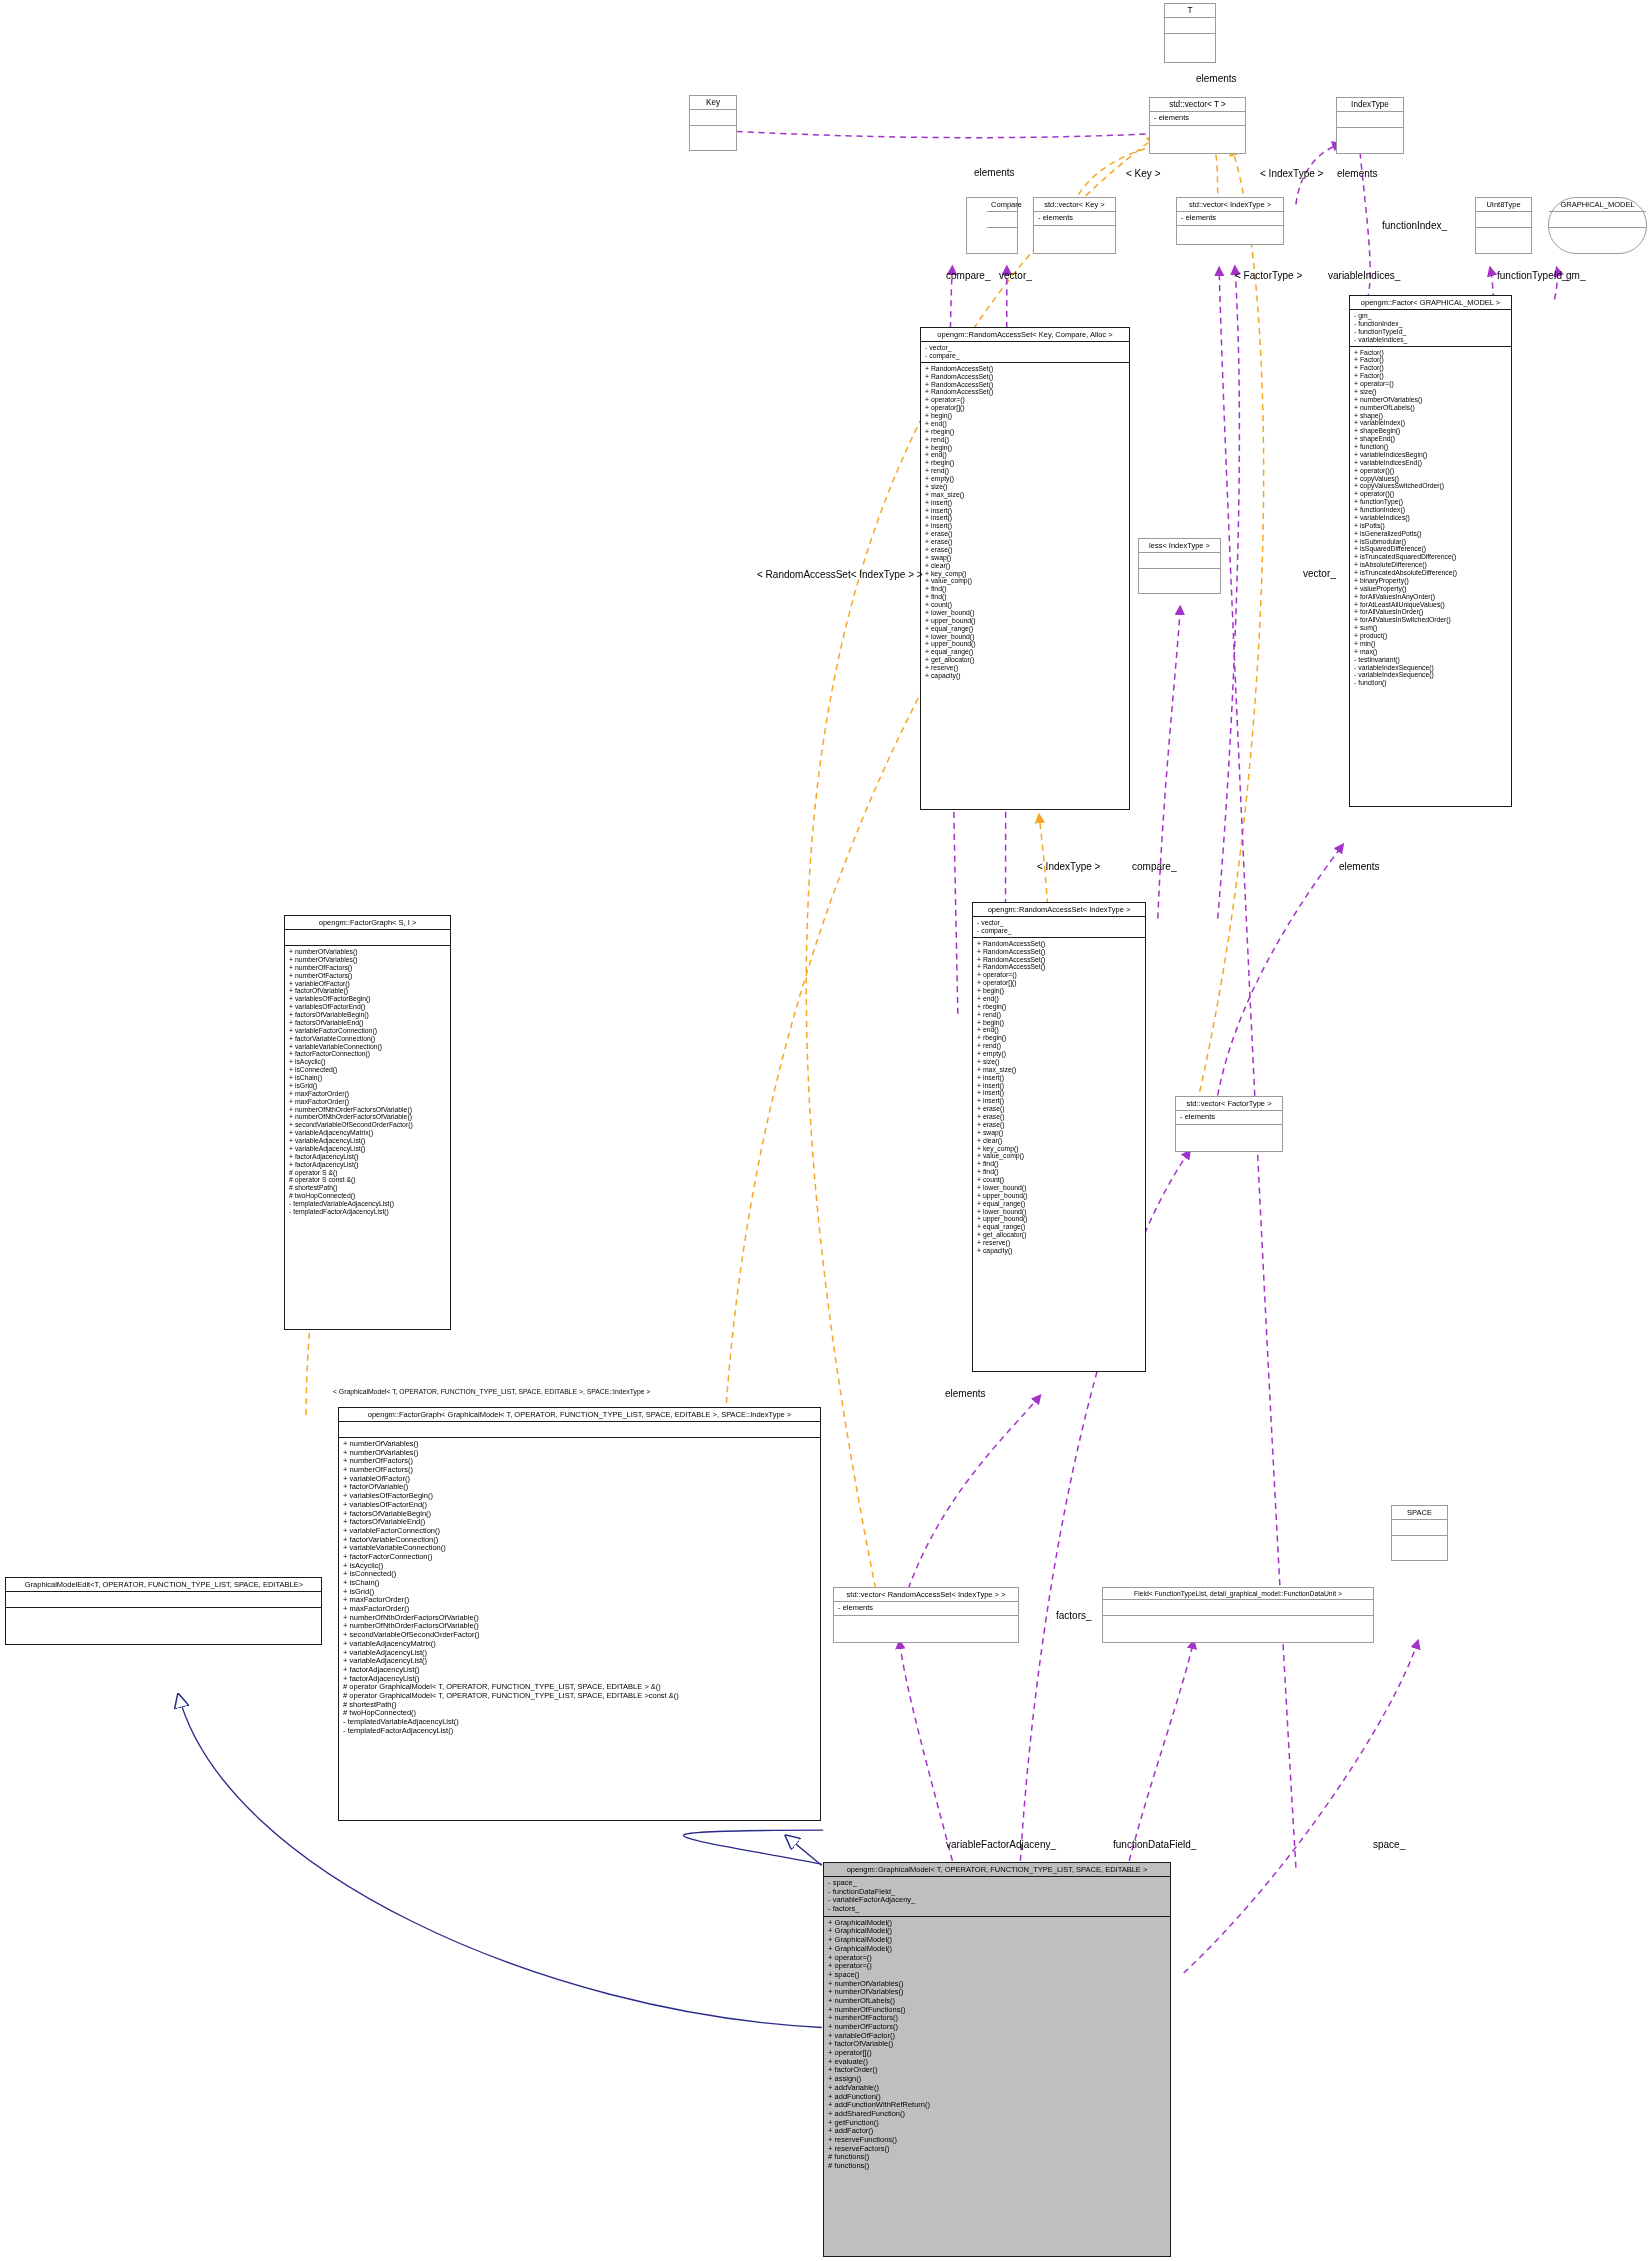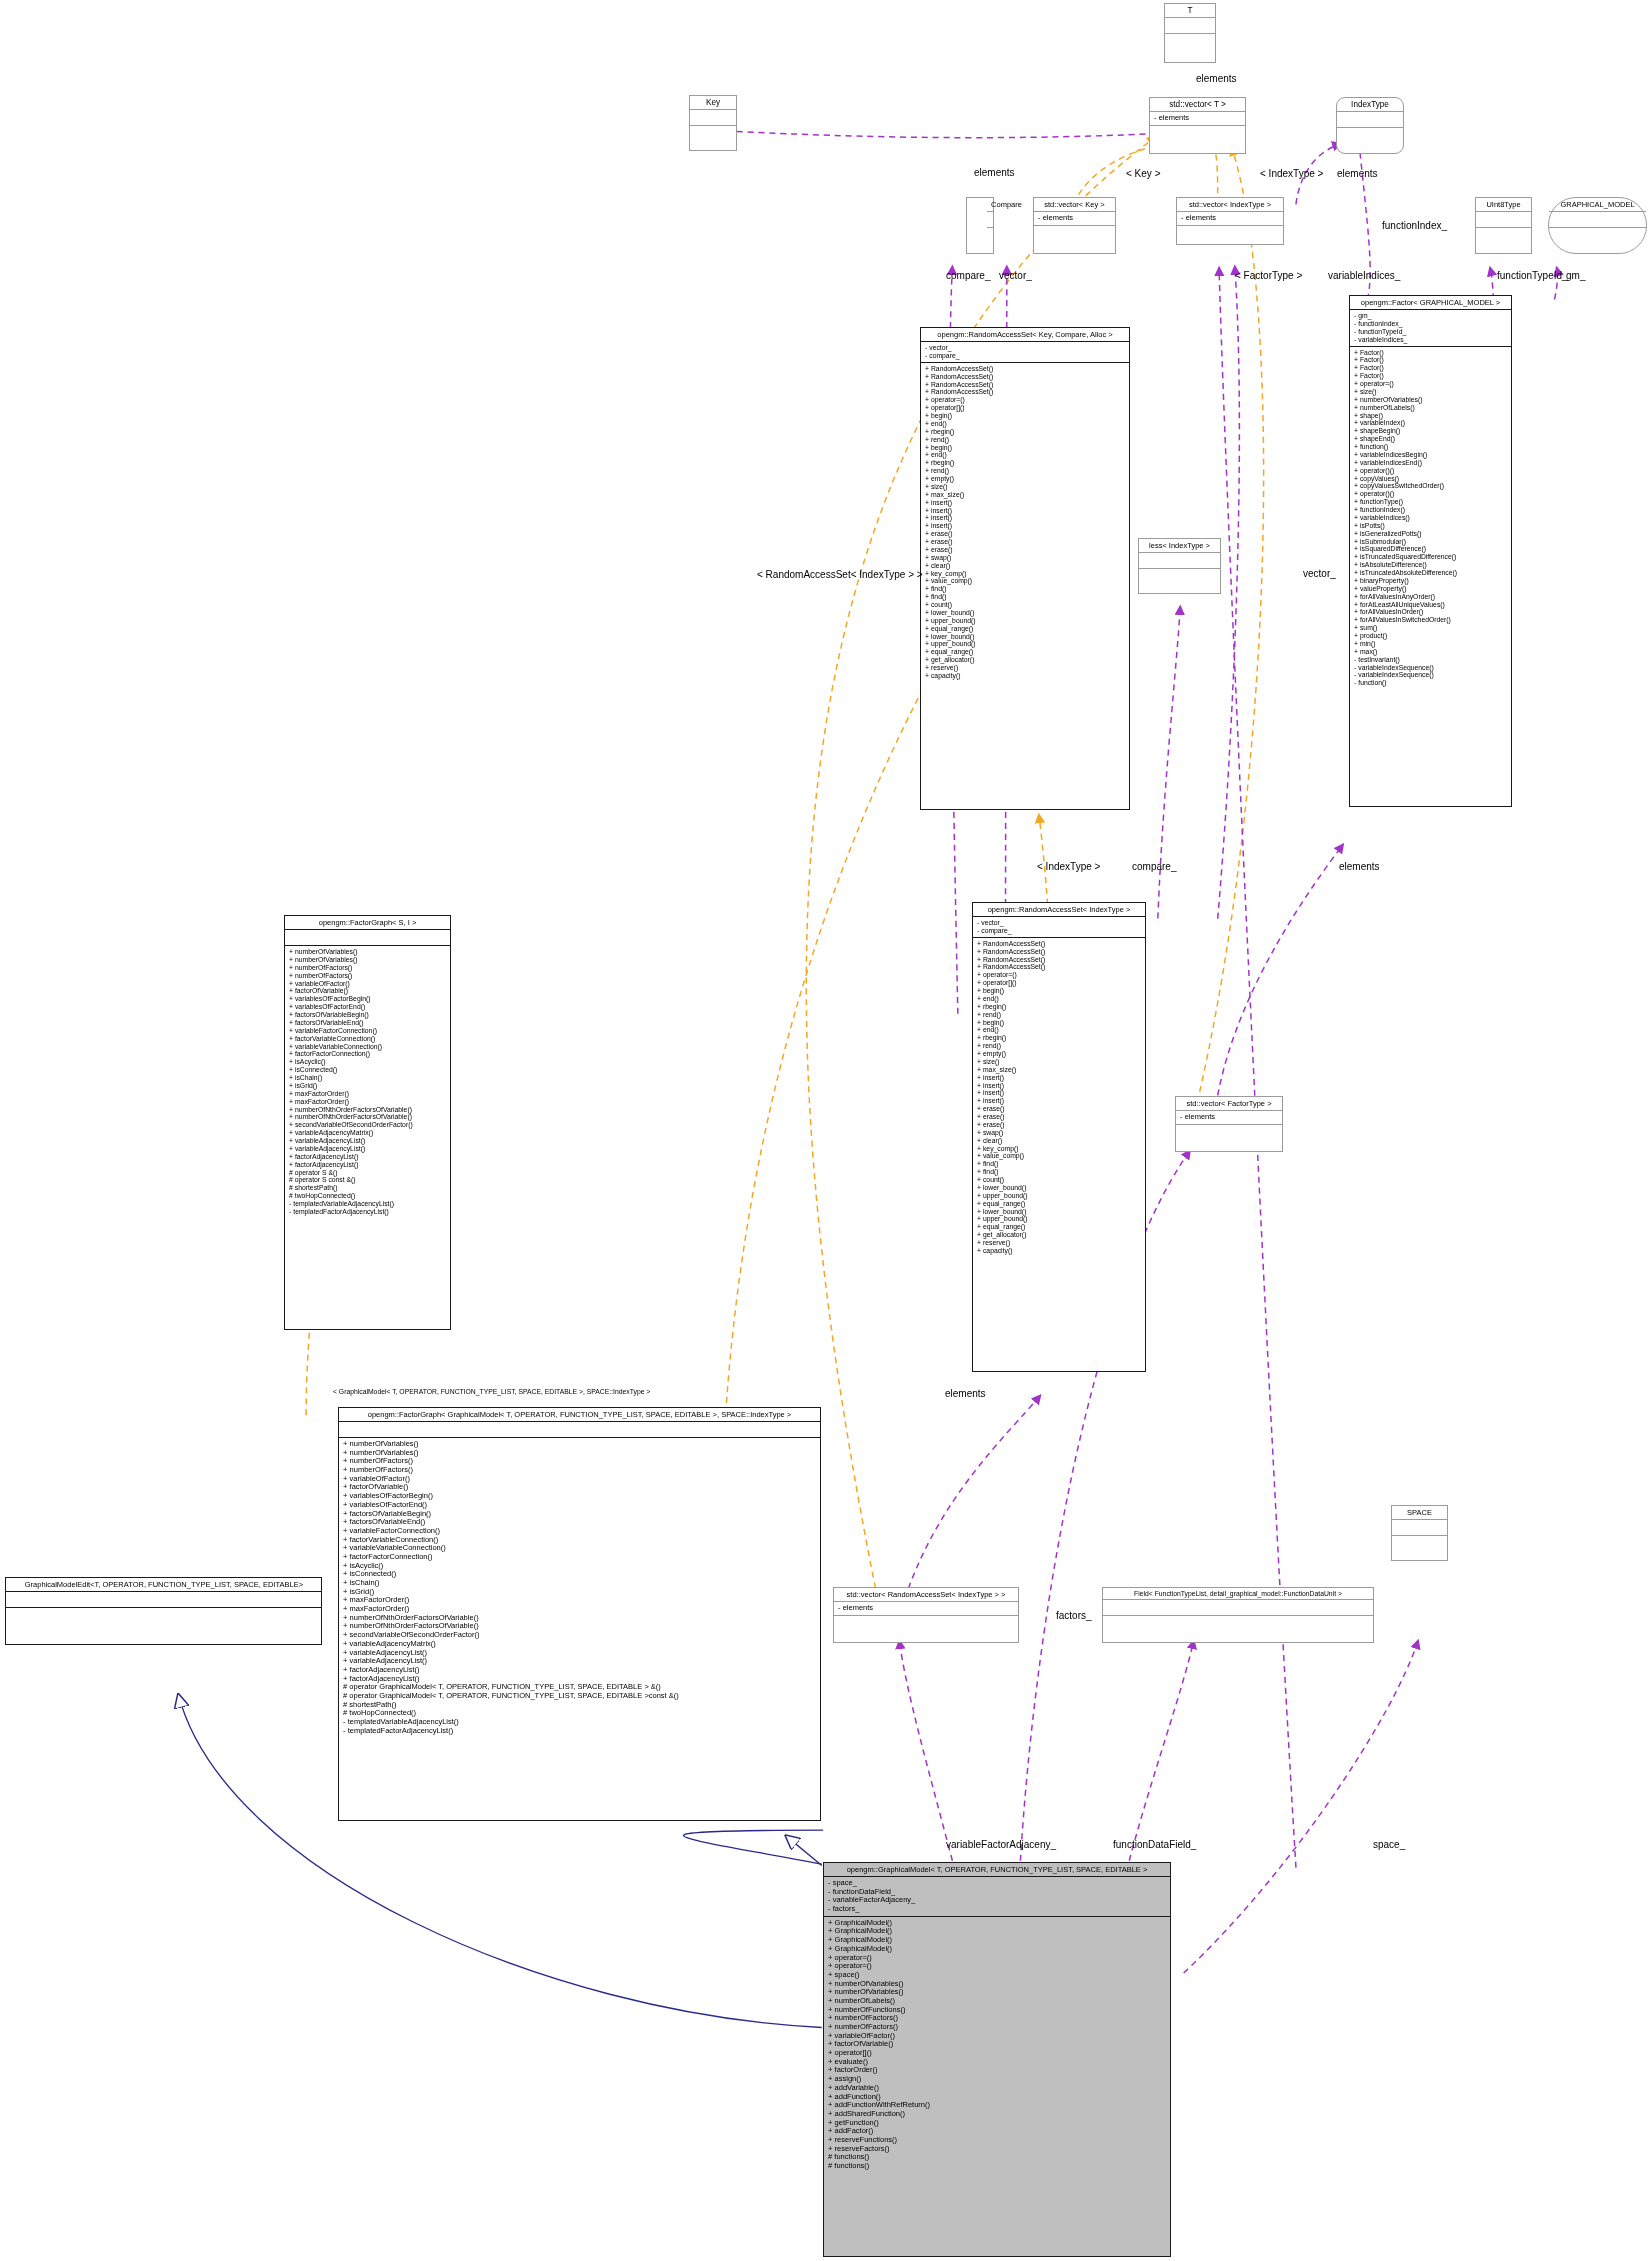--- a/index.html
+++ b/index.html
@@ -112,27 +112,27 @@
   </div>
 
   <div class="cls" style="left:1149px;top:97px;width:97px;height:57px;">
     <div class="title fs-m">std::vector&lt; T &gt;</div>
     <div class="sep attrs">
       <div class="row fs-s">- elements</div>
     </div>
     <div class="sep sec-blank"></div>
   </div>
 
-  <div class="cls" style="left:1336px;top:97px;width:68px;height:57px;border-radius:9px;">
+  <div class="cls" style="left:1336px;top:97px;width:68px;height:57px;">
     <div class="title fs-m">IndexType</div>
     <div class="sep sec-blank"></div>
     <div class="sep sec-blank"></div>
   </div>
 
-  <div class="cls" style="left:966px;top:197px;width:28px;height:57px;padding-left:20px;">
+  <div class="cls" style="left:966px;top:197px;width:52px;height:57px;padding-left:20px;">
     <div class="title fs-s">Compare</div>
     <div class="sep sec-blank"></div>
     <div class="sep sec-blank"></div>
   </div>
 
   <div class="cls" style="left:1033px;top:197px;width:83px;height:57px;">
     <div class="title fs-s">std::vector&lt; Key &gt;</div>
     <div class="sep attrs">
       <div class="row fs-s">- elements</div>
     </div>

